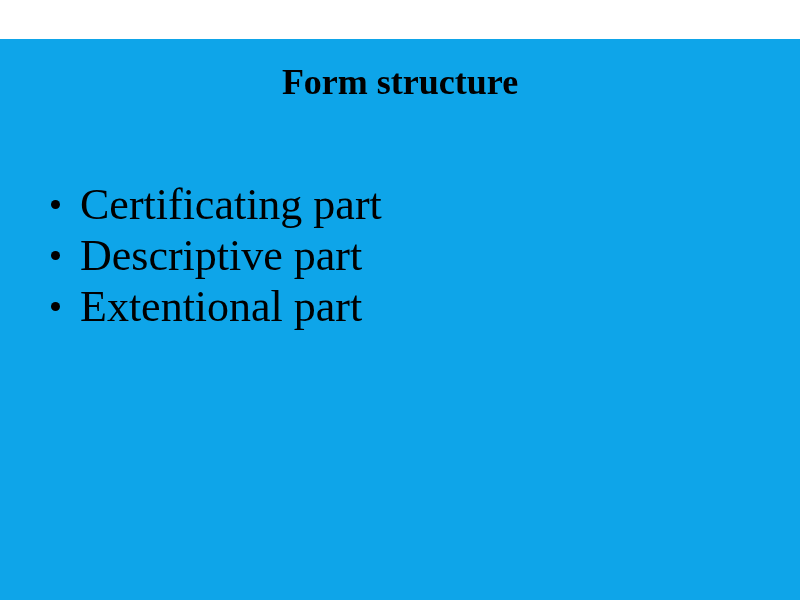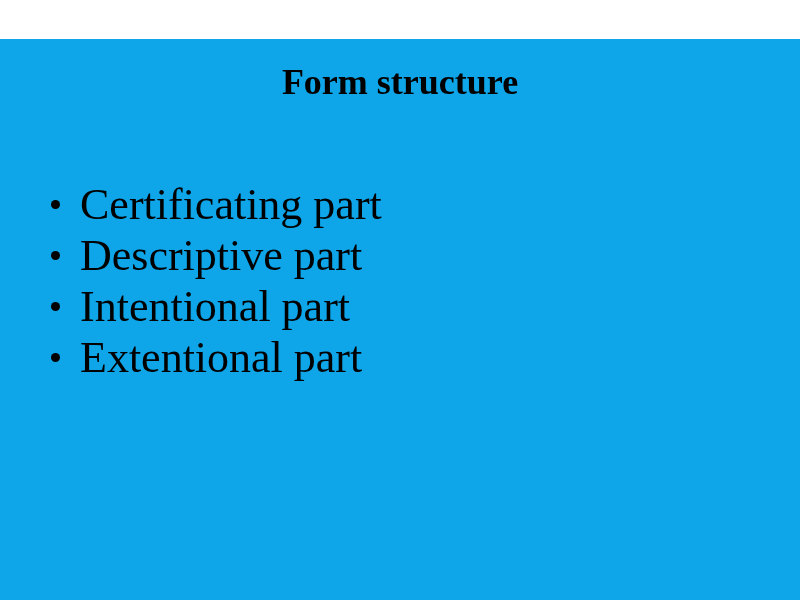--- a/index.html
+++ b/index.html
@@ -69,21 +69,17 @@
     <li>
       <span class="bullet-dot"></span>
       <span>Certificating part</span>
     </li>
     <li>
       <span class="bullet-dot"></span>
       <span>Descriptive part</span>
     </li>
     <li>
       <span class="bullet-dot"></span>
-      <span>Intentional part</span>
-    </li>
-    <li>
-      <span class="bullet-dot"></span>
       <span>Extentional part</span>
     </li>
   </ul>
 
 </div>
 
 </body></html>

